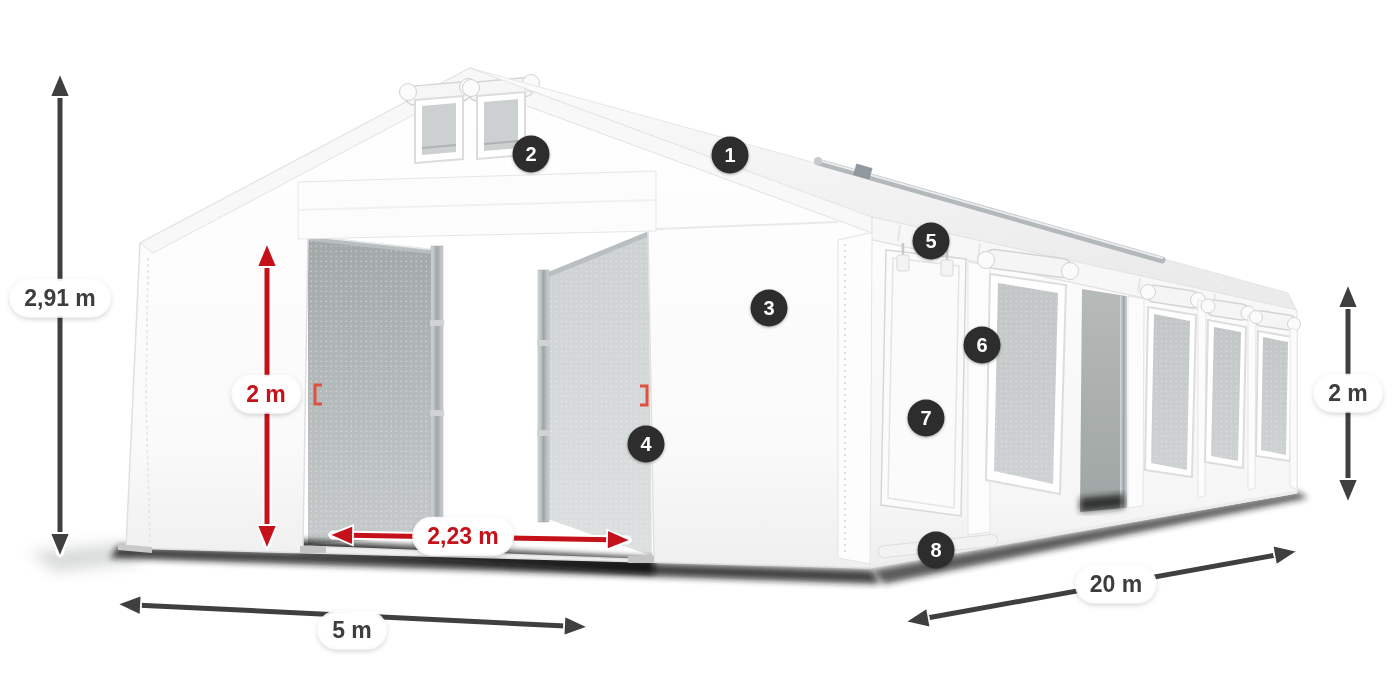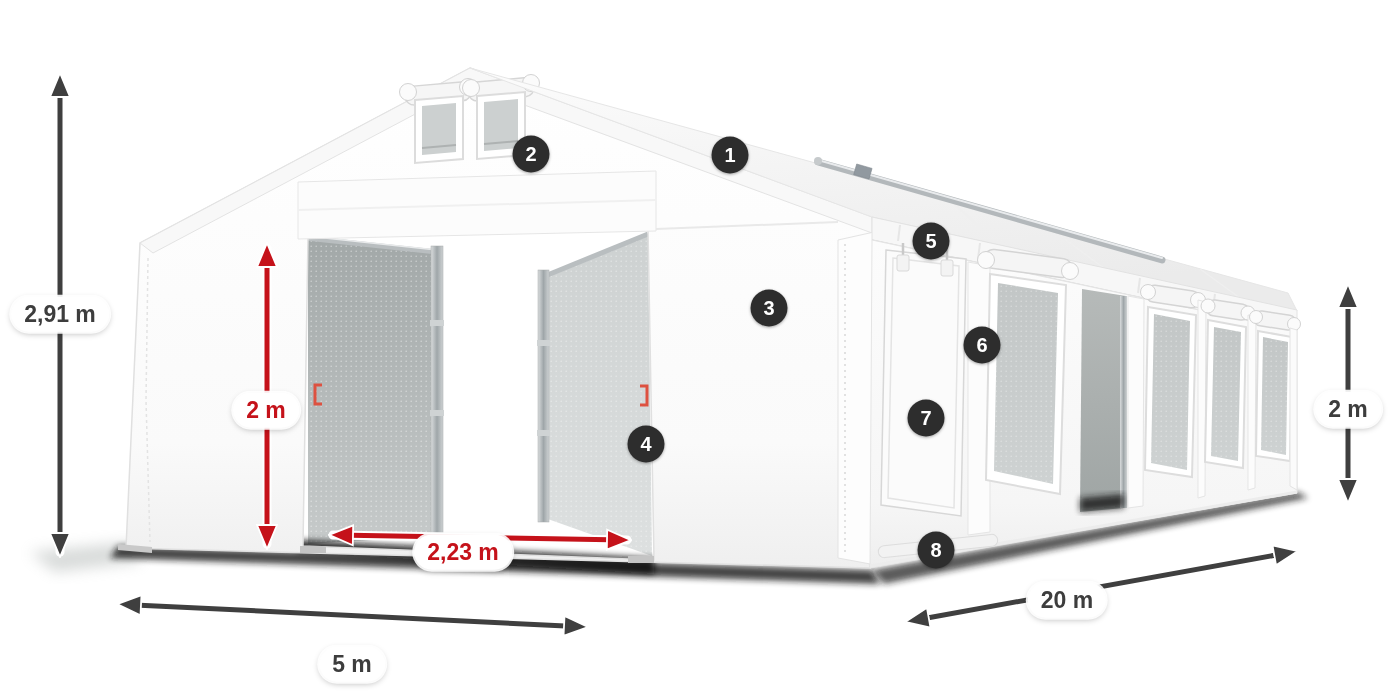--- a/index.html
+++ b/index.html
@@ -15,21 +15,20 @@
     transform:translate(-50%,-50%);
     box-shadow:0 1px 3px rgba(0,0,0,.35);
     cursor:pointer;user-select:none;
   }
   .pill{
     position:absolute;transform:translate(-50%,-50%);
     background:#ffffff;border-radius:20px;padding:3px 13px;
     font-weight:bold;font-size:23px;line-height:1.25;color:#3d3d3d;
     box-shadow:0 0 0 2px rgba(255,255,255,.9),0 2px 6px rgba(0,0,0,.28);
     white-space:nowrap;
-    margin-top:16px;
   }
   .pill.red{color:#c5121a;}
 </style>
 </head>
 <body>
 
 <div class="stage">
 
   <svg width="1400" height="700" viewBox="0 0 1400 700">
     <defs>
@@ -263,17 +262,17 @@
   <div class="badge" style="left:769px;top:308px">3</div>
   <div class="badge" style="left:646px;top:444px">4</div>
   <div class="badge" style="left:931px;top:241px">5</div>
   <div class="badge" style="left:982px;top:345px">6</div>
   <div class="badge" style="left:926px;top:418px">7</div>
   <div class="badge" style="left:936px;top:550px">8</div>
 
   <div class="pill" style="left:60px;top:298px">2,91 m</div>
   <div class="pill red" style="left:266px;top:394px">2 m</div>
   <div class="pill red" style="left:463px;top:536px">2,23 m</div>
-  <div class="pill" style="left:352px;top:648px">5 m</div>
-  <div class="pill" style="left:1067px;top:584px">20 m</div>
+  <div class="pill" style="left:352px;top:630px">5 m</div>
+  <div class="pill" style="left:1116px;top:584px">20 m</div>
   <div class="pill" style="left:1348px;top:393px">2 m</div>
 
 </div>
 
 </body></html>

